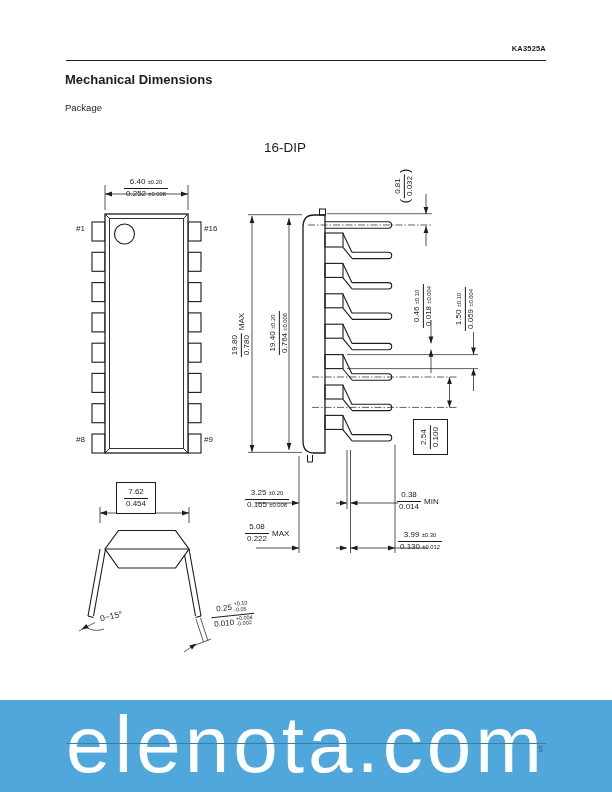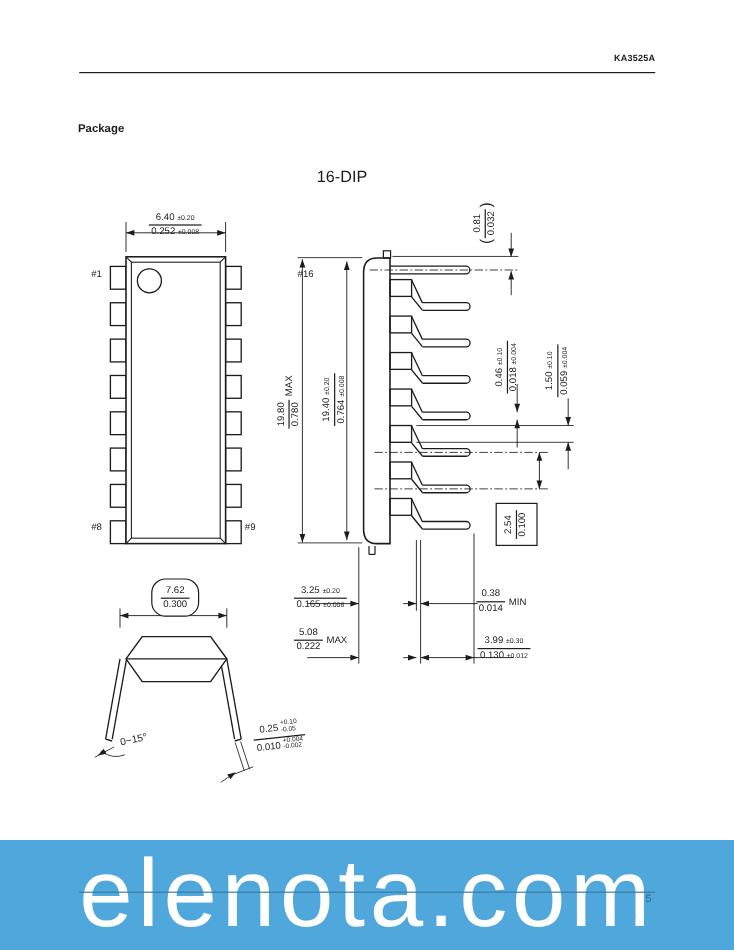--- a/index.html
+++ b/index.html
@@ -2,21 +2,21 @@
 <html><head>
 <meta charset="utf-8">
 <style>
   html,body{margin:0;padding:0;background:#e8e8e8;}
   .page{position:relative;width:612px;height:792px;background:#ffffff;overflow:hidden;
         font-family:"Liberation Sans","DejaVu Sans",sans-serif;color:#1c1c1c;}
   .abs{position:absolute;}
   .docnum{top:44px;right:66px;font-size:7.5px;font-weight:bold;letter-spacing:.2px;padding-left:32px;}
   .rule-top{top:60px;left:66px;width:480px;height:1px;background:#1c1c1c;}
   .sec-title{top:72px;left:65px;font-size:13px;font-weight:bold;}
-  .sub-title{top:102px;left:65px;font-size:9.5px;font-weight:bold;}
+  .sub-title{top:102px;left:65px;font-size:9.5px;font-weight:normal;}
   .pkg-title{top:140px;left:230px;width:110px;text-align:center;font-size:13.5px;font-weight:normal;}
 
   svg.art{position:absolute;left:0;top:0;}
 
   
   .dim{display:inline-flex;flex-direction:column;align-items:stretch;text-align:center;
        font-size:8px;line-height:1.08;white-space:nowrap;color:#1c1c1c;}
   .dim .num{border-bottom:1px solid #1c1c1c;padding:0 2px 1px 2px;}
   .dim .den{padding:1px 2px 0 2px;}
   .tol{font-size:5.8px;}
@@ -39,20 +39,21 @@
   .rule-bottom{top:743px;left:66px;width:480px;height:1px;z-index:2;}
   .pagenum{top:744px;left:538px;font-size:9px;z-index:2;}
 </style>
 </head>
 <body>
 
 <div class="page">
 
   <div class="abs docnum">KA3525A</div>
   <div class="abs rule-top"></div>
+  <div class="abs sec-title">Mechanical Dimensions</div>
   <div class="abs sub-title">Package</div>
   <div class="abs pkg-title">16-DIP</div>
 
   <svg class="art" width="612" height="680" viewBox="0 0 612 680">
     <defs>
       <path id="arr" d="M0,0 L-7,-2.4 L-7,2.4 Z"></path>
       <g id="pinpair" stroke-width="1.1">
         <rect x="92" y="0" width="13" height="19"></rect>
         <rect x="188" y="0" width="13" height="19"></rect>
       </g>
@@ -227,21 +228,21 @@
   </svg>
 
   <div class="abs ctr" style="left:146px;top:170px;">
     <span class="dim">
       <span class="num"><span>6.40</span> <span class="tol">±0.20</span></span>
       <span class="den"><span>0.252</span> <span class="tol">±0.008</span></span>
     </span>
   </div>
 
   <div class="abs pinlab" style="left:76px;top:224px;">#1</div>
-  <div class="abs pinlab" style="left:204px;top:224px;margin-left:44px;">#16</div>
+  <div class="abs pinlab" style="left:204px;top:224px;">#16</div>
   <div class="abs pinlab" style="left:76px;top:435px;">#8</div>
   <div class="abs pinlab" style="left:204px;top:435px;">#9</div>
 
   <div class="abs rotc" style="left:237px;top:335px;">
     <span class="dimwrap">
       <span class="dim">
         <span class="num">19.80</span>
         <span class="den">0.780</span>
       </span>
       <span class="qual">MAX</span>
@@ -310,24 +311,24 @@
     <span class="qual">MAX</span>
   </div>
 
   <div class="abs" style="left:398px;top:523px;">
     <span class="dim">
       <span class="num"><span>3.99</span> <span class="tol">±0.30</span></span>
       <span class="den"><span>0.130</span> <span class="tol">±0.012</span></span>
     </span>
   </div>
 
-  <div class="abs dimbox" style="left:126px;top:482px;width:38px;height:30px;border-radius:12px;">
+  <div class="abs dimbox" style="left:116px;top:482px;width:38px;height:30px;">
     <span class="dim">
       <span class="num">7.62</span>
-      <span class="den">0.300</span>
+      <span class="den">0.454</span>
     </span>
   </div>
 
   <div class="abs angle" style="left:100px;top:611px;">0~15°</div>
 
   <div class="abs leadfoot" style="left:211px;top:596px;">
     <span class="dim">
       <span class="num"><span>0.25</span><span class="stack">
             <span>+0.10</span>
             <span>-0.05</span>

